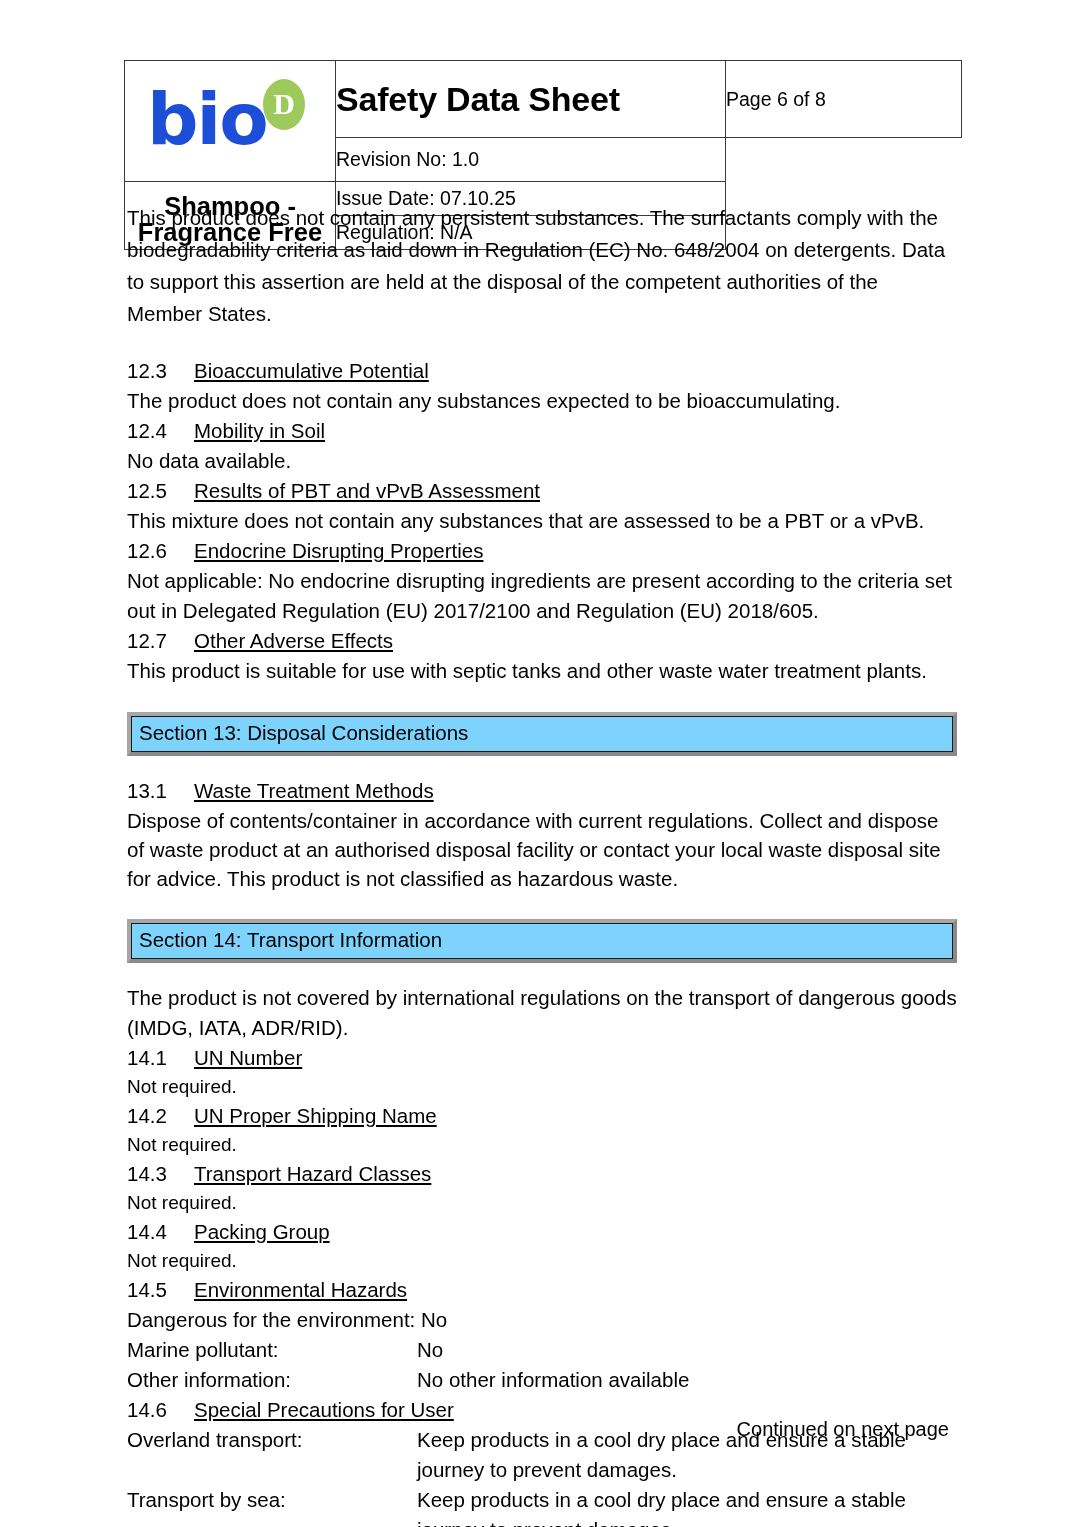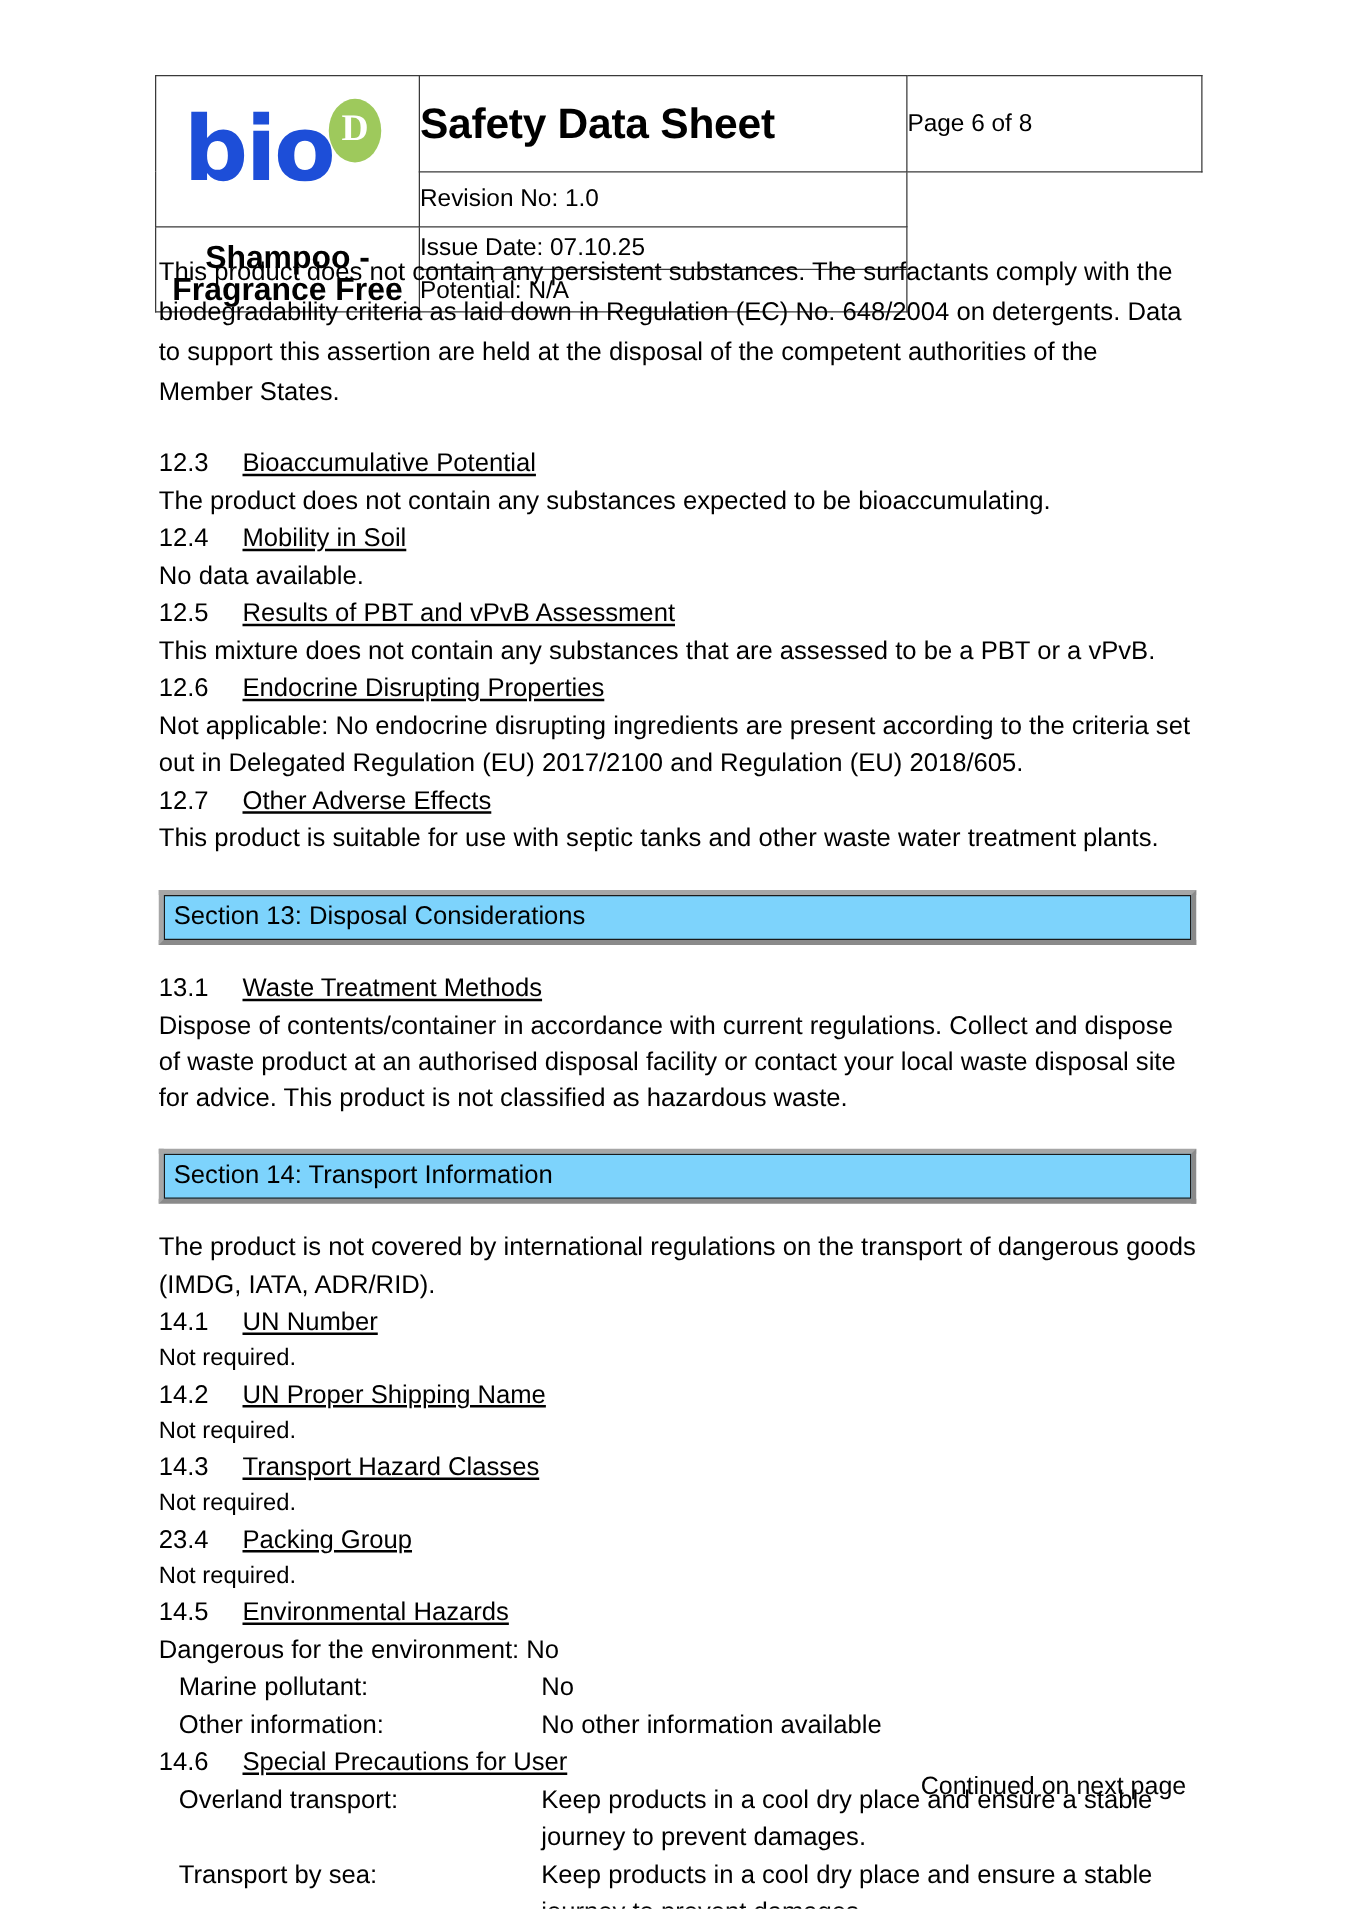--- a/index.html
+++ b/index.html
@@ -159,21 +159,20 @@
 
   
   .kv {
     font-size: 20.5px;
     line-height: 30px;
     display: flex;
   }
   .kv .k {
     width: 266px;
     flex: 0 0 266px;
-    margin-left: 16px;
   }
   .kv .v {
     flex: 1 1 auto;
     margin-left: 24px;
   }
 
   
   .section-banner {
     box-sizing: border-box;
     width: 830px;
@@ -229,21 +228,21 @@
     <tr>
       <td class="meta-cell">Revision No: 1.0</td>
     </tr>
     <tr>
       <td class="subtitle-cell" rowspan="2">
         <div class="doc-subtitle">Shampoo - Fragrance Free</div>
       </td>
       <td class="meta-cell">Issue Date: 07.10.25</td>
     </tr>
     <tr>
-      <td class="meta-cell">Potential: N/A</td>
+      <td class="meta-cell">Regulation: N/A</td>
     </tr>
   </tbody>
     </table>
 
   <div class="content">
 
     <p class="para">This product does not contain any persistent substances. The surfactants comply with the biodegradability criteria as laid down in Regulation (EC) No. 648/2004 on detergents. Data to support this assertion are held at the disposal of the competent authorities of the Member States.</p>
 
     <div class="spacer-26"></div>
 
@@ -305,21 +304,21 @@
       <span class="num">14.2</span><span class="label">UN Proper Shipping Name</span>
     </div>
     <div class="body-line small">Not required.</div>
 
     <div class="subhead">
       <span class="num">14.3</span><span class="label">Transport Hazard Classes</span>
     </div>
     <div class="body-line small">Not required.</div>
 
     <div class="subhead">
-      <span class="num">23.4</span><span class="label">Packing Group</span>
+      <span class="num">14.4</span><span class="label">Packing Group</span>
     </div>
     <div class="body-line small">Not required.</div>
 
     <div class="subhead">
       <span class="num">14.5</span><span class="label">Environmental Hazards</span>
     </div>
     <div class="body-line">Dangerous for the environment: No</div>
 
     <div class="kv">
       <span class="k">Marine pollutant:</span>

